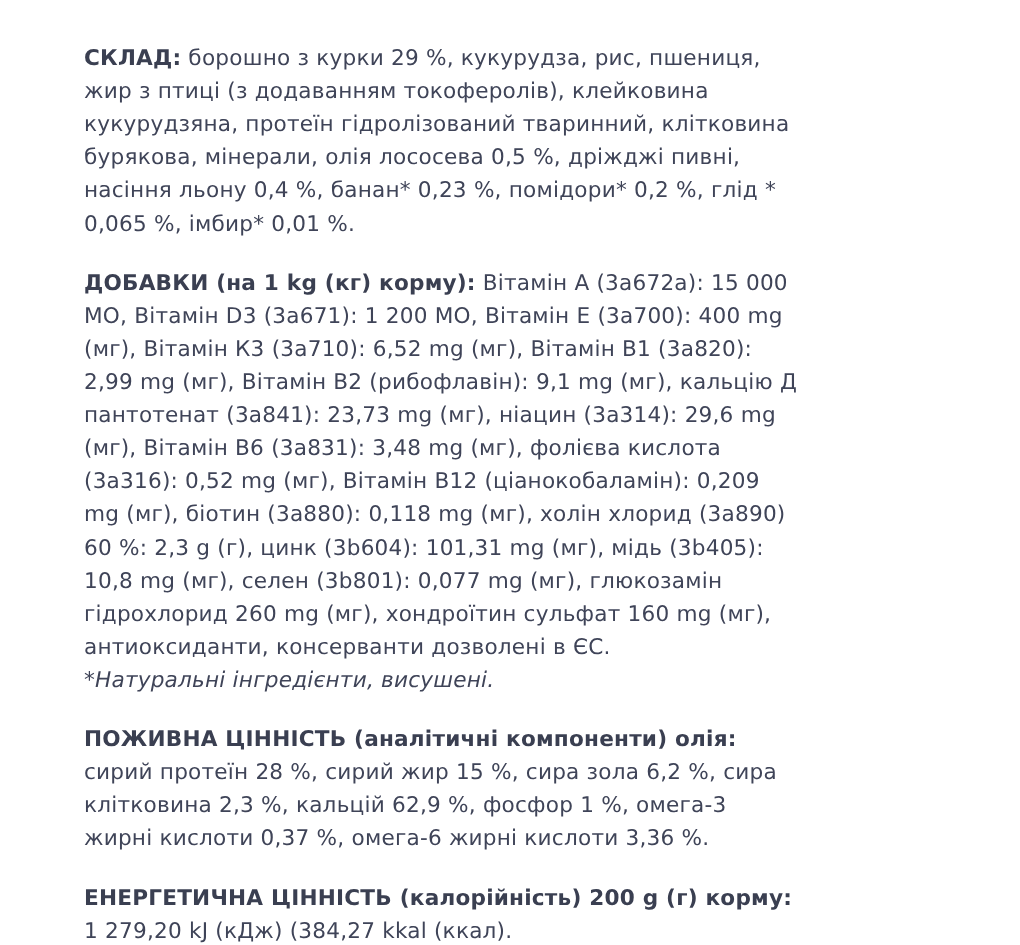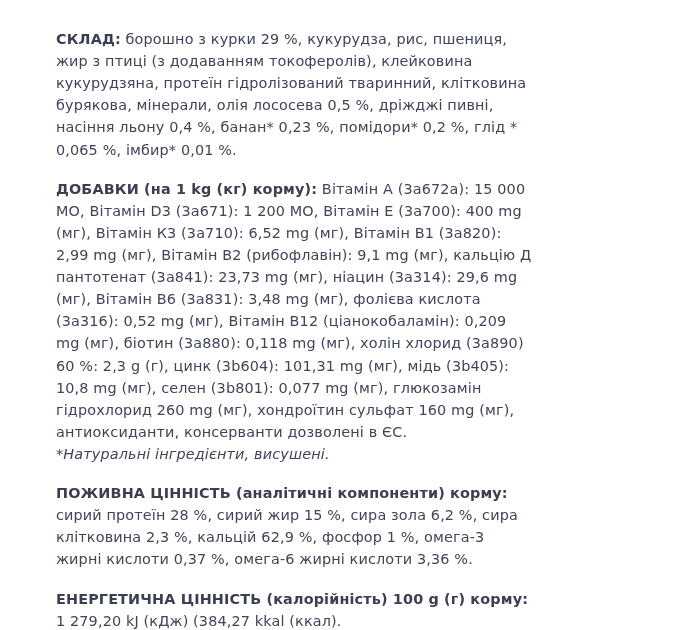--- a/index.html
+++ b/index.html
@@ -51,22 +51,22 @@
   <div class="block">
     <p><span class="heading">СКЛАД:</span><span> борошно з курки 29 %, кукурудза, рис, пшениця, жир з птиці (з додаванням токоферолів), клейковина кукурудзяна, протеїн гідролізований тваринний, клітковина бурякова, мінерали, олія лососева 0,5 %, дріжджі пивні, насіння льону 0,4 %, банан* 0,23 %, помідори* 0,2 %, глід * 0,065 %, імбир* 0,01 %.</span></p>
   </div>
 
   <div class="block">
     <p><span class="heading">ДОБАВКИ (на 1 kg (кг) корму):</span><span> Вітамін А (3а672а): 15 000 МО, Вітамін D3 (3а671): 1 200 МО, Вітамін Е (3а700): 400 mg (мг), Вітамін К3 (3а710): 6,52 mg (мг), Вітамін В1 (3а820): 2,99 mg (мг), Вітамін В2 (рибофлавін): 9,1 mg (мг), кальцію Д пантотенат (3а841): 23,73 mg (мг), ніацин (3а314): 29,6 mg (мг), Вітамін В6 (3а831): 3,48 mg (мг), фолієва кислота (3а316): 0,52 mg (мг), Вітамін В12 (ціанокобаламін): 0,209 mg (мг), біотин (3а880): 0,118 mg (мг), холін хлорид (3а890) 60 %: 2,3 g (г), цинк (3b604): 101,31 mg (мг), мідь (3b405): 10,8 mg (мг), селен (3b801): 0,077 mg (мг), глюкозамін гідрохлорид 260 mg (мг), хондроїтин сульфат 160 mg (мг), антиоксиданти, консерванти дозволені в ЄС.</span></p>
     <p class="note">*Натуральні інгредієнти, висушені.</p>
   </div>
 
   <div class="block">
-    <p class="heading">ПОЖИВНА ЦІННІСТЬ (аналітичні компоненти) корму:</p>
+    <p class="heading">ПОЖИВНА ЦІННІСТЬ (аналітичні компоненти) олія:</p>
     <p>сирий протеїн 28 %, сирий жир 15 %, сира зола 6,2 %, сира клітковина 2,3 %, кальцій 62,9 %, фосфор 1 %, омега-3 жирні кислоти 0,37 %, омега-6 жирні кислоти 3,36 %.</p>
   </div>
 
   <div class="block">
-    <p class="heading">ЕНЕРГЕТИЧНА ЦІННІСТЬ (калорійність) 100 g (г) корму:</p>
+    <p class="heading">ЕНЕРГЕТИЧНА ЦІННІСТЬ (калорійність) 200 g (г) корму:</p>
     <p>1 279,20 kJ (кДж) (384,27 kkal (ккал).</p>
   </div>
 
 </div>
 
 </body></html>

